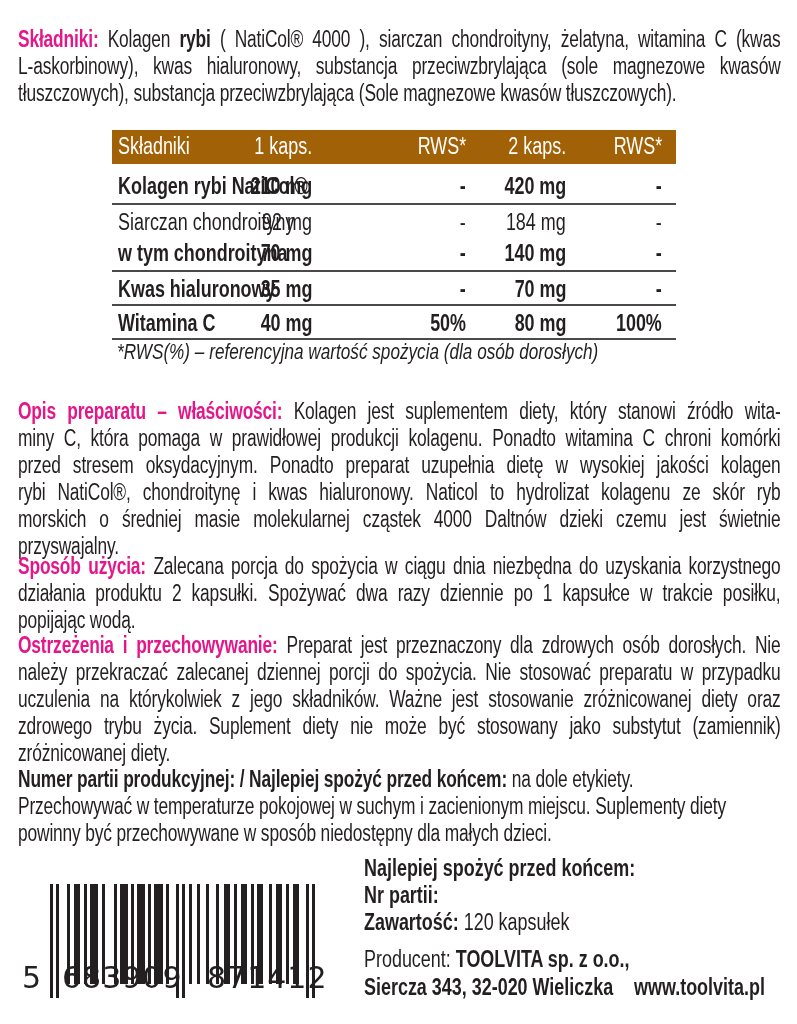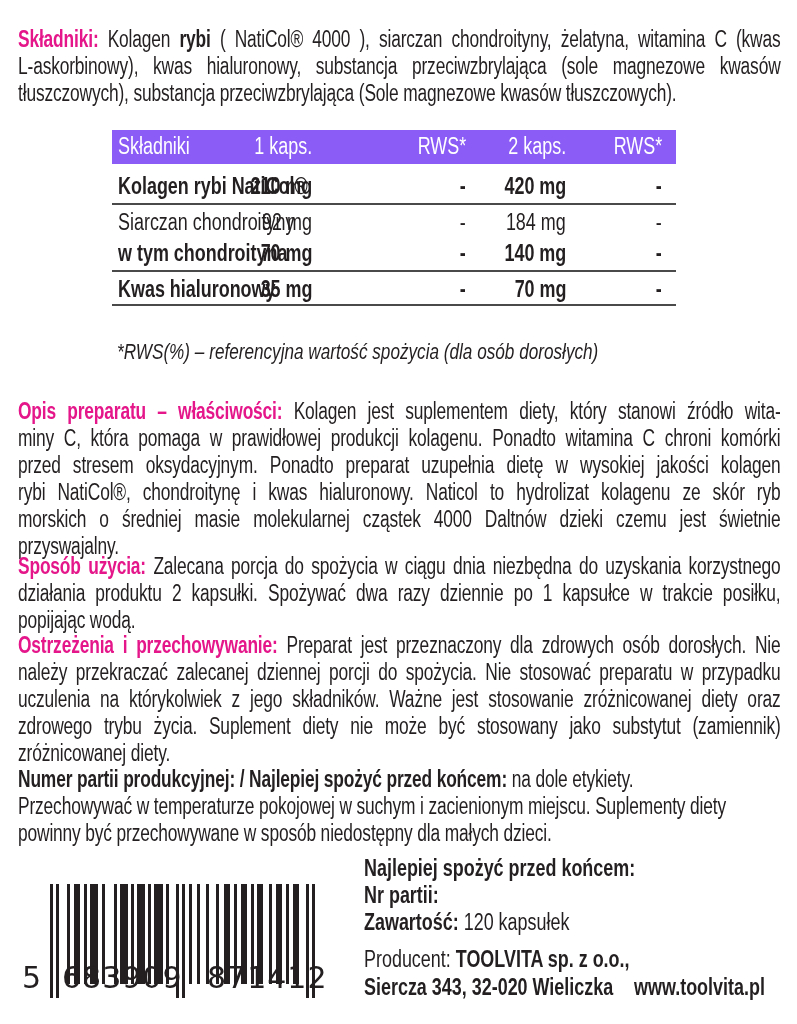--- a/index.html
+++ b/index.html
@@ -8,21 +8,21 @@
   .para { position:absolute; left:18px; width:1010px; font-size:23px; line-height:27px;
           transform:scaleX(0.755); transform-origin:left top; letter-spacing:-0.2px; }
   .para .line { display:block; white-space:nowrap; }
   .para.justify .line { text-align:justify; text-align-last:justify; }
   .para.justify .line.last { text-align-last:left; }
   .pink { color:#e4168a; font-weight:bold; }
   .bold { font-weight:bold; }
 
   
   .tbl { position:absolute; left:112px; top:130px; width:564px; }
-  .thead { height:34px; background:#8b5cf6; color:#fff; position:relative; }
+  .thead { height:34px; background:#a16207; color:#fff; position:relative; }
   .cell { position:absolute; font-size:23px; white-space:nowrap; transform:scaleX(0.78); }
   .thead .cell { top:3px; color:#fff; }
   .trow { position:relative; height:34px; }
   .trow.line-bottom { border-bottom:2px solid #4a4a4a;font-weight:bold; }
   .c0 { left:6px; transform-origin:left top; }
   .c1 { right:364px; transform-origin:right top; }
   .c2 { right:210px; transform-origin:right top; }
   .c3 { right:110px; transform-origin:right top; }
   .c4 { right:14px; transform-origin:right top; }
   .trow .cell { top:4px; }
@@ -76,20 +76,27 @@
     <span class="cell c2">-</span>
     <span class="cell c3">140 mg</span>
     <span class="cell c4">-</span>
   </div>
   <div class="trow line-bottom" style="height:32px;text-align:center;">
     <span class="cell c0">Kwas hialuronowy</span>
     <span class="cell c1">35 mg</span>
     <span class="cell c2">-</span>
     <span class="cell c3">70 mg</span>
     <span class="cell c4">-</span>
+  </div>
+  <div class="trow line-bottom" style="height:32px;">
+    <span class="cell c0">Witamina C</span>
+    <span class="cell c1">40 mg</span>
+    <span class="cell c2">50%</span>
+    <span class="cell c3">80 mg</span>
+    <span class="cell c4">100%</span>
   </div>
 </div>
 <div class="footnote">*RWS(%) – referencyjna wartość spożycia (dla osób dorosłych)</div>
 
 <div class="para justify" style="top:398px;">
   <span class="line"><span class="pink">Opis preparatu – właściwości:</span><span> Kolagen jest suplementem diety, który stanowi źródło wita-</span></span>
   <span class="line">miny C, która pomaga w prawidłowej produkcji kolagenu. Ponadto witamina C chroni komórki</span>
   <span class="line">przed stresem oksydacyjnym. Ponadto preparat uzupełnia dietę w wysokiej jakości kolagen</span>
   <span class="line">rybi NatiCol®, chondroitynę i kwas hialuronowy. Naticol to hydrolizat kolagenu ze skór ryb</span>
   <span class="line">morskich o średniej masie molekularnej cząstek 4000 Daltnów dzieki czemu jest świetnie</span>

